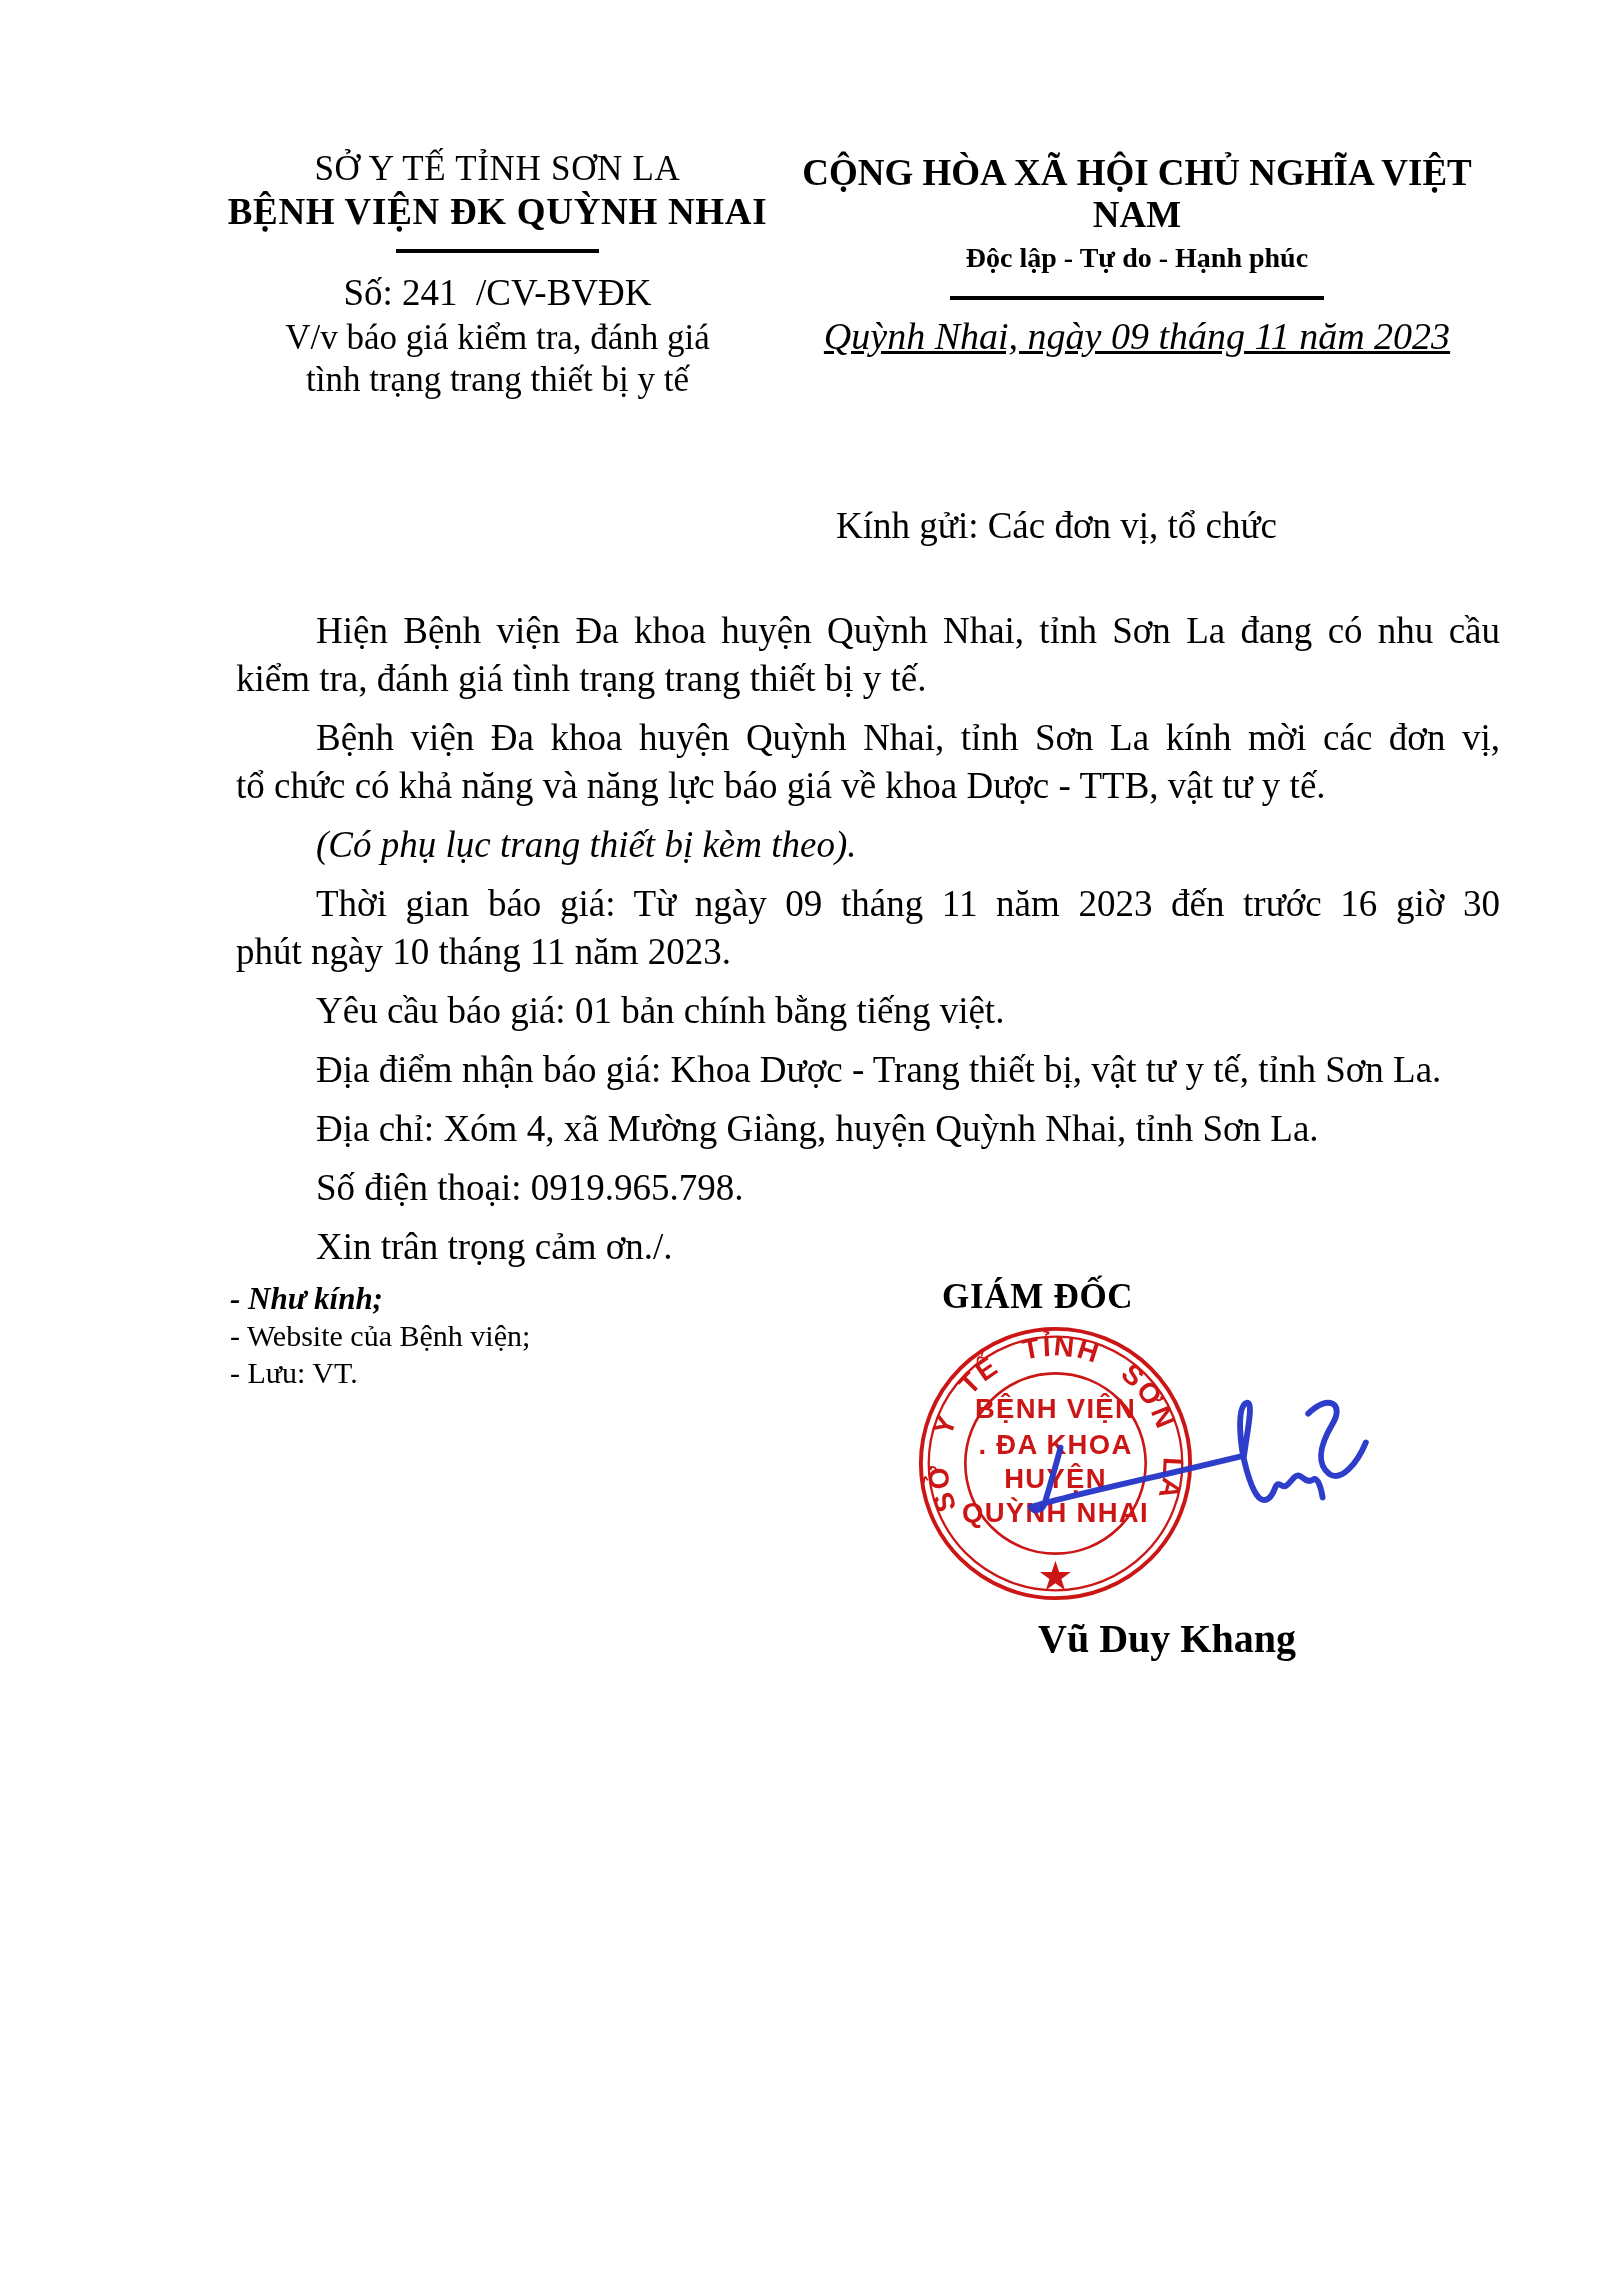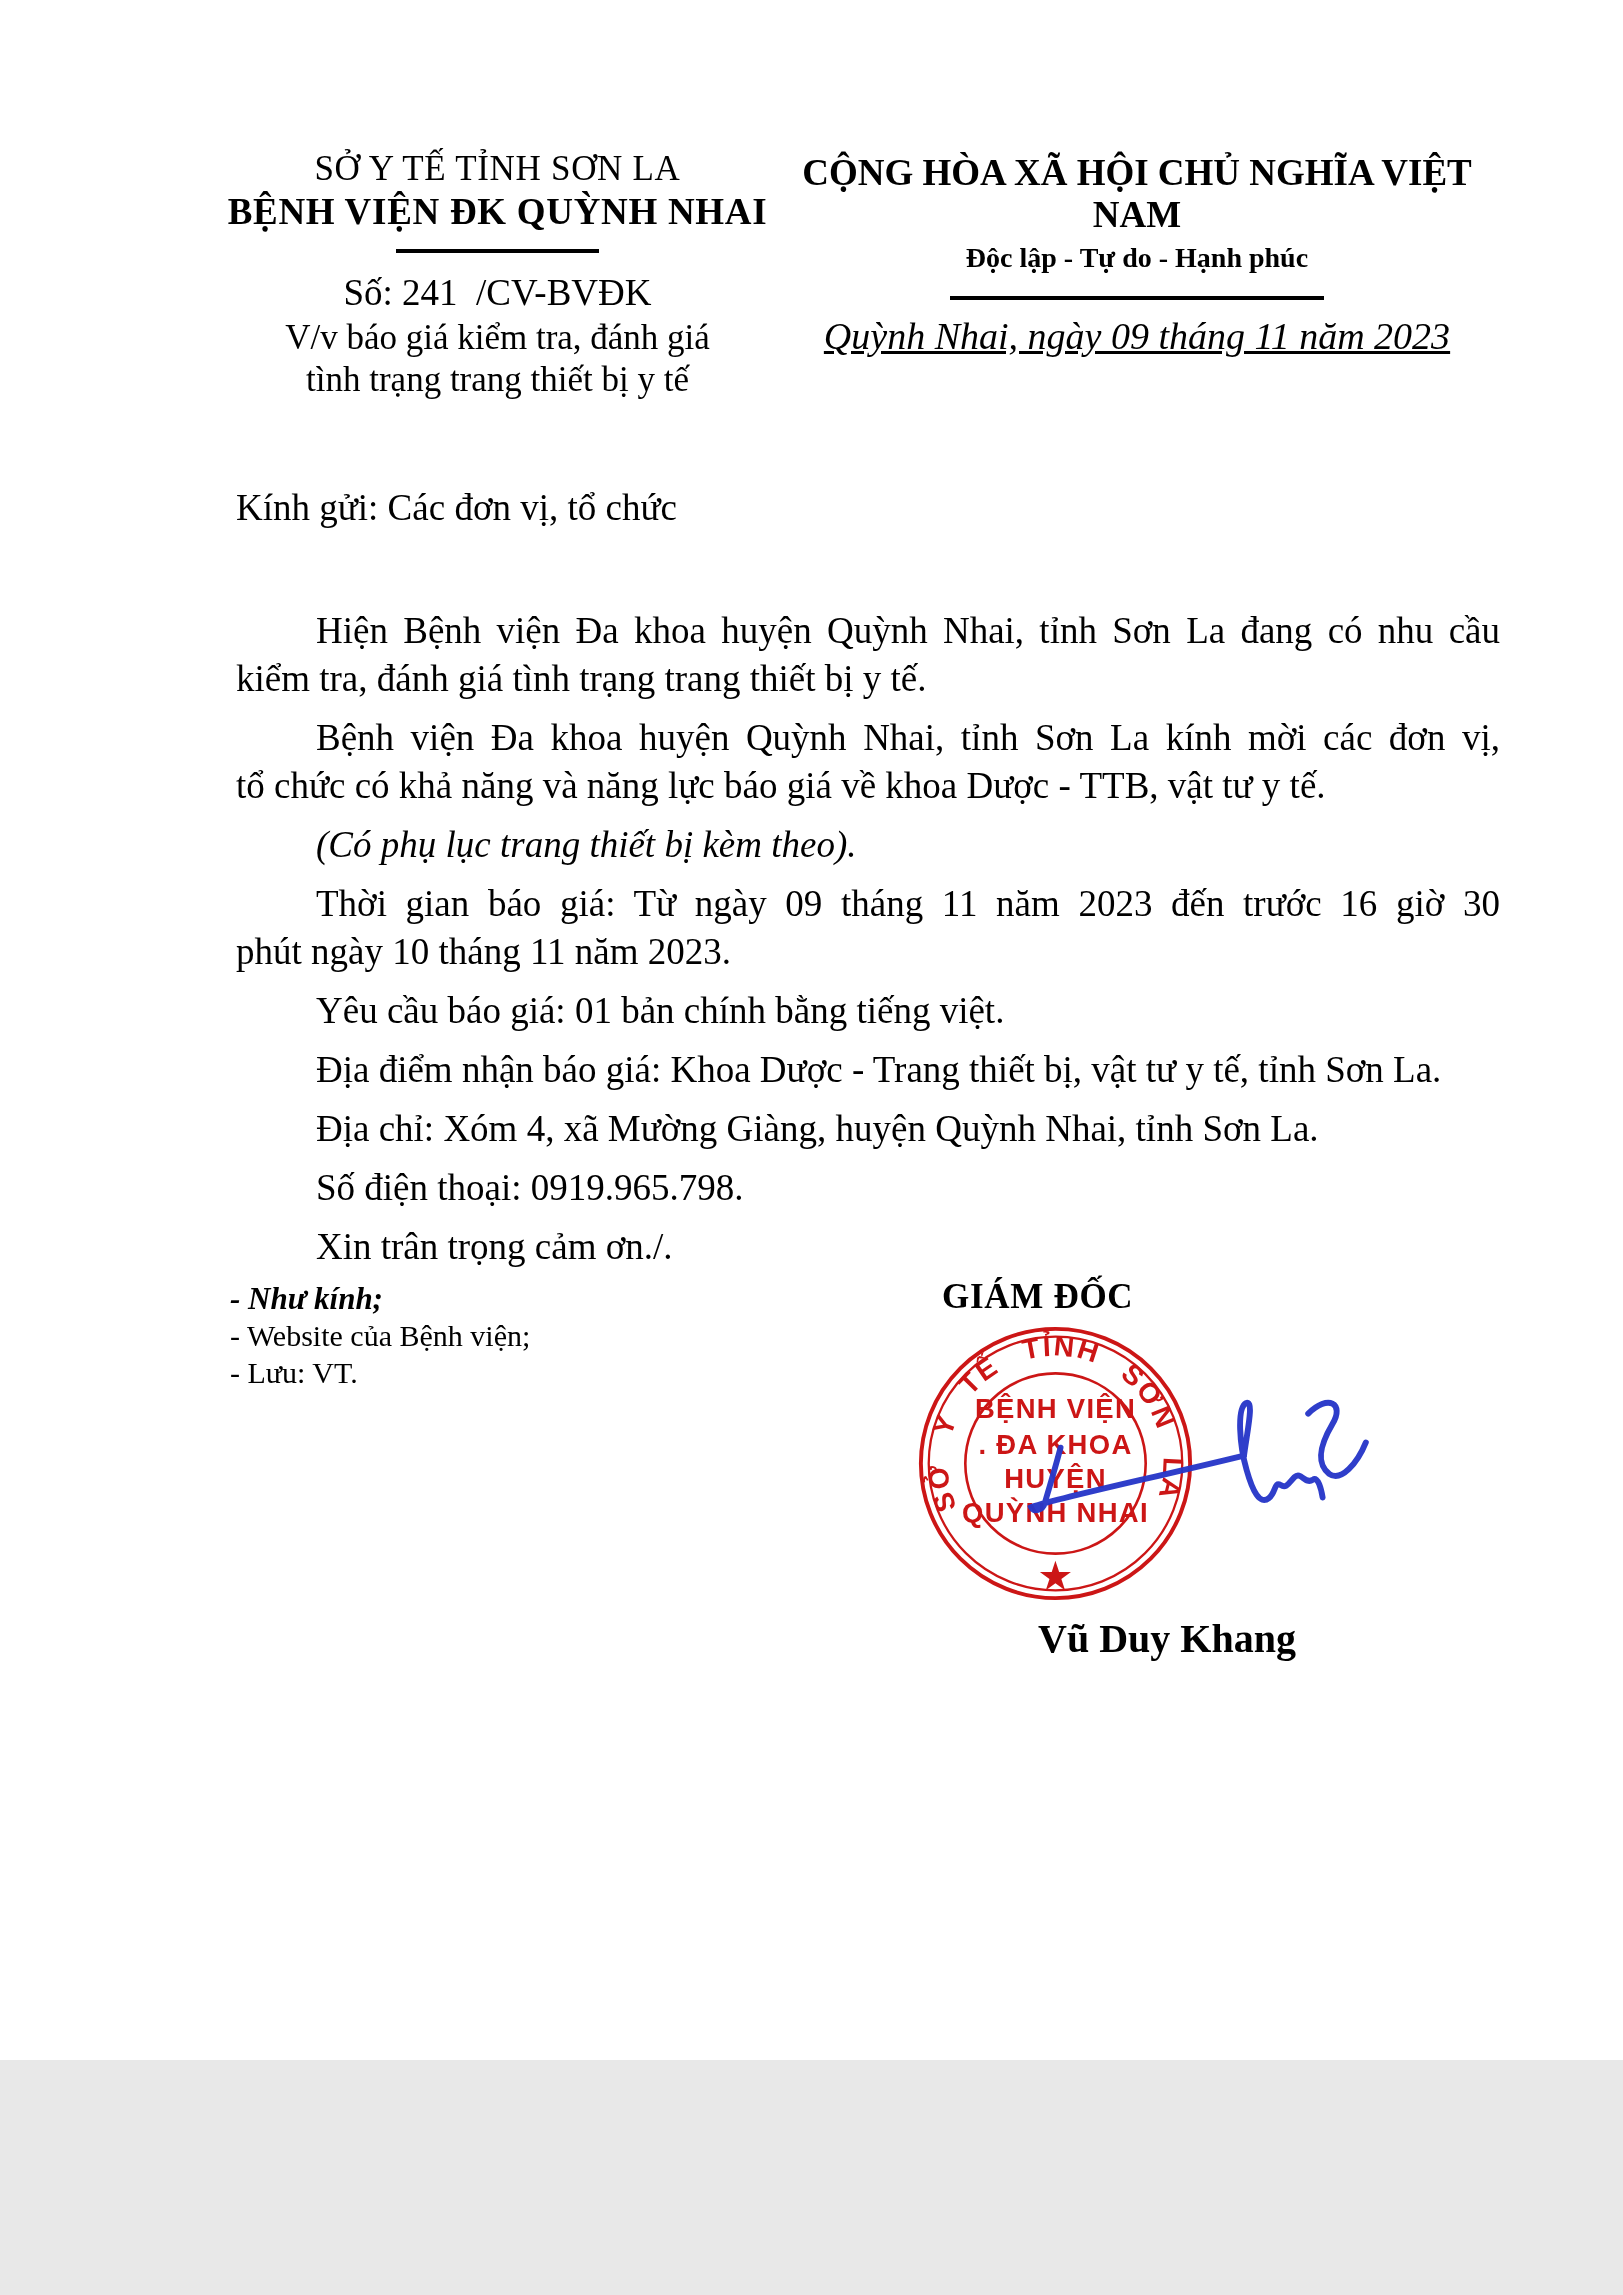--- a/index.html
+++ b/index.html
@@ -1,18 +1,18 @@
 <!DOCTYPE html>
 <html style="font-size:10.5px"><head>
 <meta charset="utf-8">
 <style>
   html,body{margin:0;padding:0;background:#e8e8e8;}
   .page{
     position:relative;
-    width:1623px;height:2060px;
+    width:1623px;height:2295px;
     background:#ffffff;
     font-family:"Liberation Serif","DejaVu Serif",serif;
     color:#000;
     overflow:hidden;
   }
   
   .header-left{position:absolute;left:216px;top:148px;width:563px;text-align:center;}
   .hl1{font-size:35px;line-height:42px;letter-spacing:0.7px;}
   .hl2{font-size:37px;line-height:43px;font-weight:bold;letter-spacing:0.7px;}
   .rule{height:3.9px;background:#000;margin:15.7px auto 0 auto;}
@@ -20,22 +20,22 @@
   .rule-right{width:374px;}
   .doc-number{font-size:37px;line-height:43px;margin-top:18px;white-space:pre;}
   .subject{font-size:35px;line-height:42px;}
   .subject.first{margin-top:3.9px;}
   .header-right{position:absolute;left:764px;top:152px;width:746px;text-align:center;}
   .hr1{font-size:37px;line-height:42px;font-weight:bold;}
   .hr2{font-size:28px;line-height:44px;font-weight:bold;}
   .date-line{font-size:38px;line-height:44px;font-style:italic;margin-top:14.4px;text-decoration:underline;}
   
   .salutation{
-    position:absolute;left:236px;top:486px;width:1263px;
-    text-align:left;padding-right:222px;box-sizing:border-box;
+    position:absolute;left:236px;top:504px;width:1263px;
+    text-align:right;padding-right:222px;box-sizing:border-box;
     font-size:37px;line-height:44px;
   }
   
   .body-block{position:absolute;left:236px;top:607px;width:1264px;font-size:37px;}
   .para{margin:0 0 11px 0;}
   .para .line{line-height:48px;}
   .para .line:first-child{text-indent:80px;}
   .para .line.full{text-align:justify;text-align-last:justify;}
   .para.italic{font-style:italic;}
   

